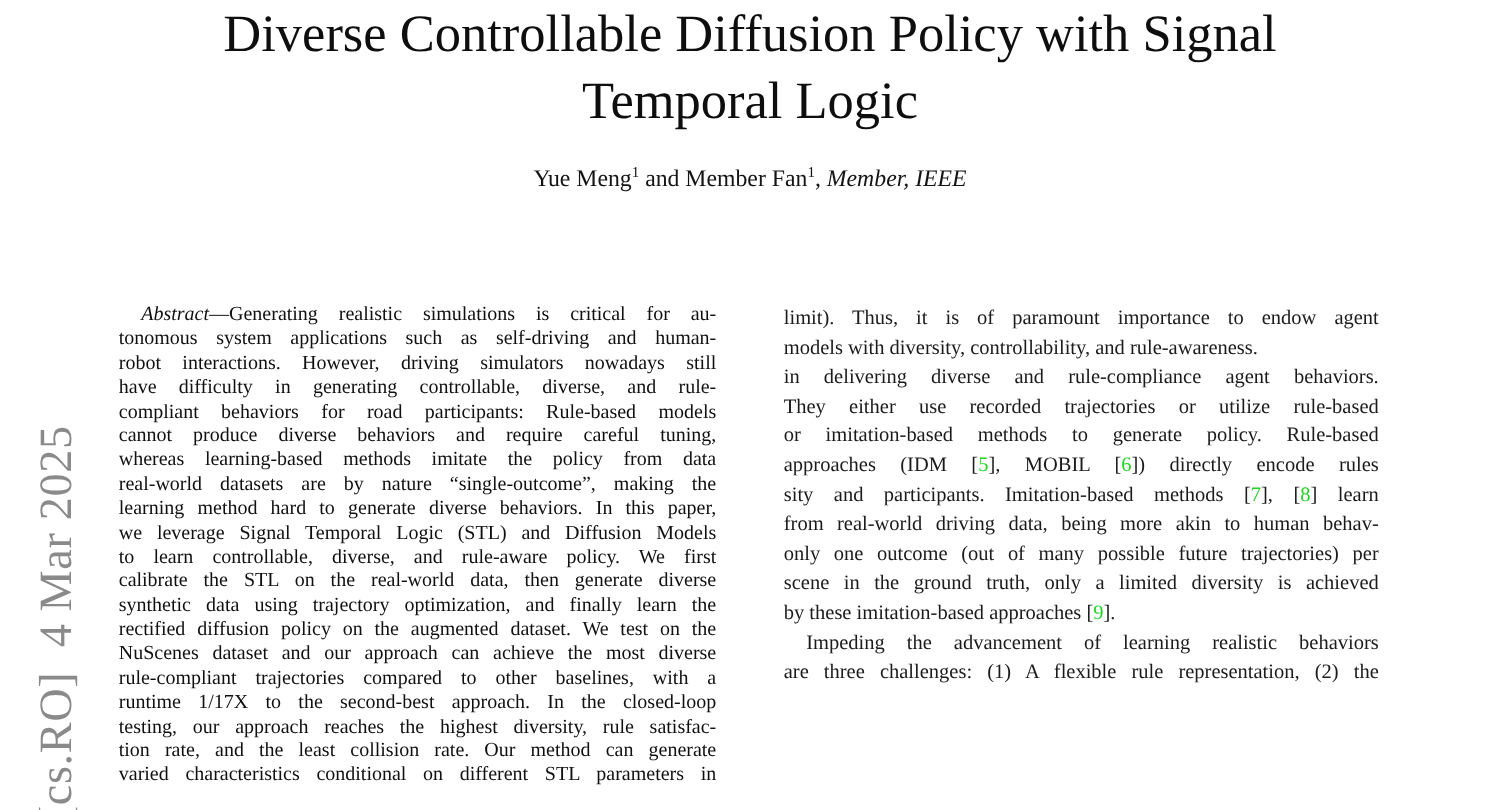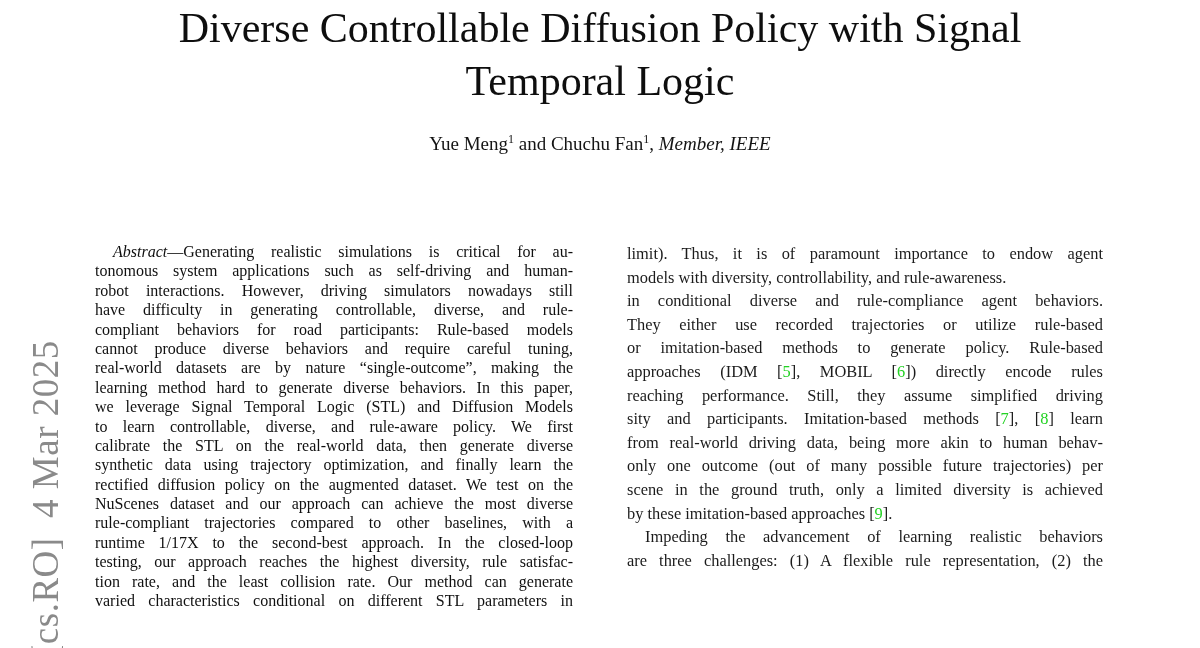--- a/index.html
+++ b/index.html
@@ -74,52 +74,52 @@
 </head>
 <body>
 
 <div class="paper">
 
   <div class="title">
     <div>Diverse Controllable Diffusion Policy with Signal</div>
     <div>Temporal Logic</div>
   </div>
 
-  <div class="authors"><span>Yue Meng</span><span><sup>1</sup></span><span> and Chuchu Fan</span><span><sup>1</sup></span><span>, </span><span class="it">Member, IEEE</span></div>
+  <div class="authors"><span>Yue Meng</span><span><sup>1</sup></span><span> and Member Fan</span><span><sup>1</sup></span><span>, </span><span class="it">Member, IEEE</span></div>
 
   <div class="col col-left">
       <div class="tline ind"><span class="it">Abstract</span><span>—Generating realistic simulations is critical for au-</span></div>
       <div class="tline"><span>tonomous system applications such as self-driving and human-</span></div>
       <div class="tline"><span>robot interactions. However, driving simulators nowadays still</span></div>
       <div class="tline"><span>have difficulty in generating controllable, diverse, and rule-</span></div>
       <div class="tline"><span>compliant behaviors for road participants: Rule-based models</span></div>
       <div class="tline"><span>cannot produce diverse behaviors and require careful tuning,</span></div>
+      <div class="tline"><span>whereas learning-based methods imitate the policy from data</span></div>
       <div class="tline"><span>real-world datasets are by nature “single-outcome”, making the</span></div>
       <div class="tline"><span>learning method hard to generate diverse behaviors. In this paper,</span></div>
       <div class="tline"><span>we leverage Signal Temporal Logic (STL) and Diffusion Models</span></div>
       <div class="tline"><span>to learn controllable, diverse, and rule-aware policy. We first</span></div>
       <div class="tline"><span>calibrate the STL on the real-world data, then generate diverse</span></div>
       <div class="tline"><span>synthetic data using trajectory optimization, and finally learn the</span></div>
       <div class="tline"><span>rectified diffusion policy on the augmented dataset. We test on the</span></div>
       <div class="tline"><span>NuScenes dataset and our approach can achieve the most diverse</span></div>
       <div class="tline"><span>rule-compliant trajectories compared to other baselines, with a</span></div>
       <div class="tline"><span>runtime 1/17X to the second-best approach. In the closed-loop</span></div>
       <div class="tline"><span>testing, our approach reaches the highest diversity, rule satisfac-</span></div>
       <div class="tline"><span>tion rate, and the least collision rate. Our method can generate</span></div>
       <div class="tline"><span>varied characteristics conditional on different STL parameters in</span></div>
     </div>
 
   <div class="col col-right">
       <div class="tline"><span>limit). Thus, it is of paramount importance to endow agent</span></div>
       <div class="tline end"><span>models with diversity, controllability, and rule-awareness.</span></div>
-      <div class="tline"><span>in conditional diverse and rule-compliance agent behaviors.</span></div>
+      <div class="tline"><span>in delivering diverse and rule-compliance agent behaviors.</span></div>
       <div class="tline"><span>They either use recorded trajectories or utilize rule-based</span></div>
       <div class="tline"><span>or imitation-based methods to generate policy. Rule-based</span></div>
       <div class="tline"><span>approaches (IDM [</span><span class="cite">5</span><span>], MOBIL [</span><span class="cite">6</span><span>]) directly encode rules</span></div>
-      <div class="tline"><span>reaching performance. Still, they assume simplified driving</span></div>
       <div class="tline"><span>sity and participants. Imitation-based methods [</span><span class="cite">7</span><span>], [</span><span class="cite">8</span><span>] learn</span></div>
       <div class="tline"><span>from real-world driving data, being more akin to human behav-</span></div>
       <div class="tline"><span>only one outcome (out of many possible future trajectories) per</span></div>
       <div class="tline"><span>scene in the ground truth, only a limited diversity is achieved</span></div>
       <div class="tline end"><span>by these imitation-based approaches [</span><span class="cite">9</span><span>].</span></div>
       <div class="tline ind"><span>Impeding the advancement of learning realistic behaviors</span></div>
       <div class="tline"><span>are three challenges: (1) A flexible rule representation, (2) the</span></div>
     </div>
 
   <div class="watermark">[cs.RO]  4 Mar 2025</div>

